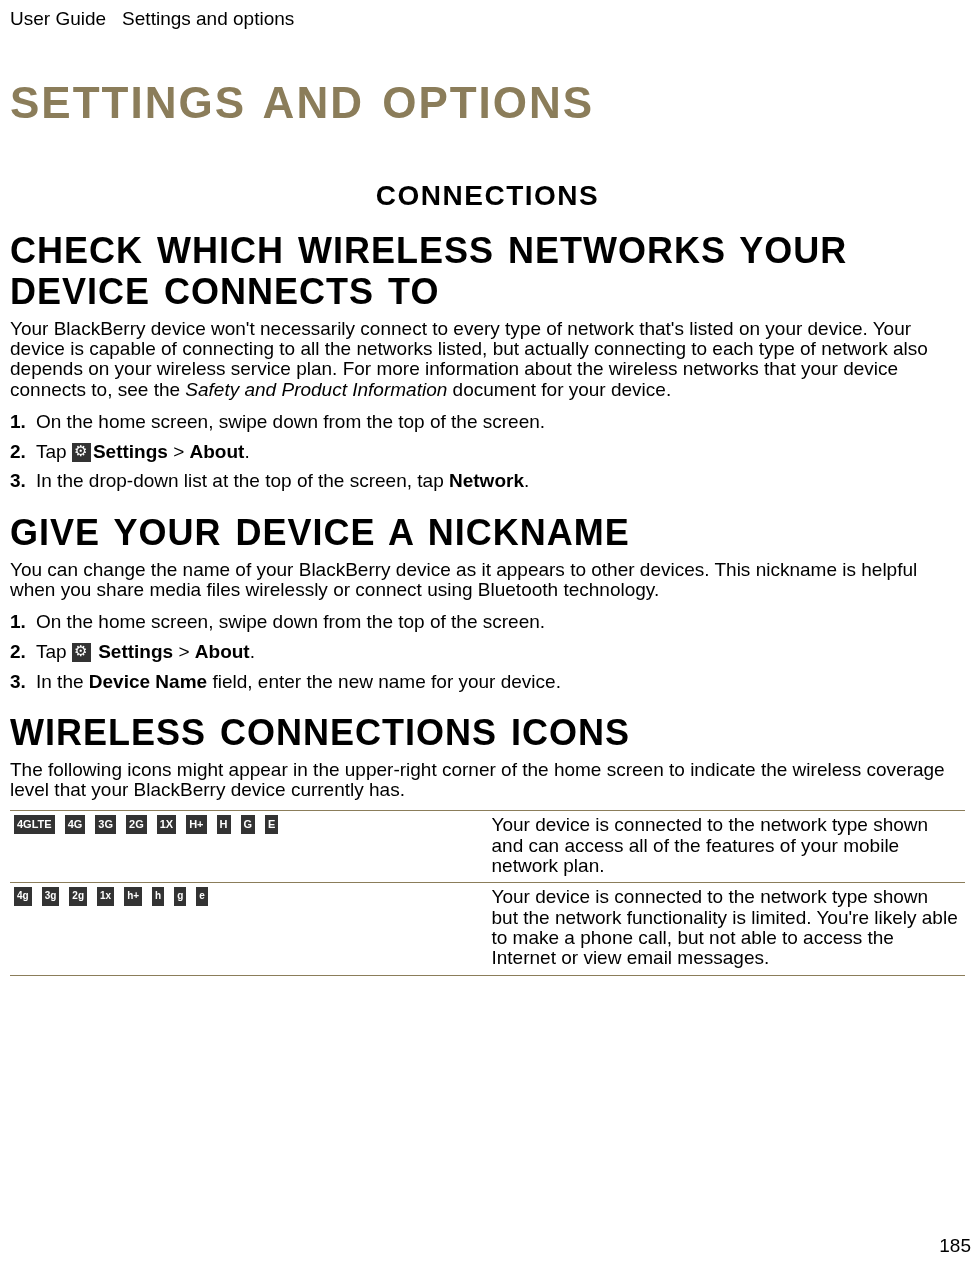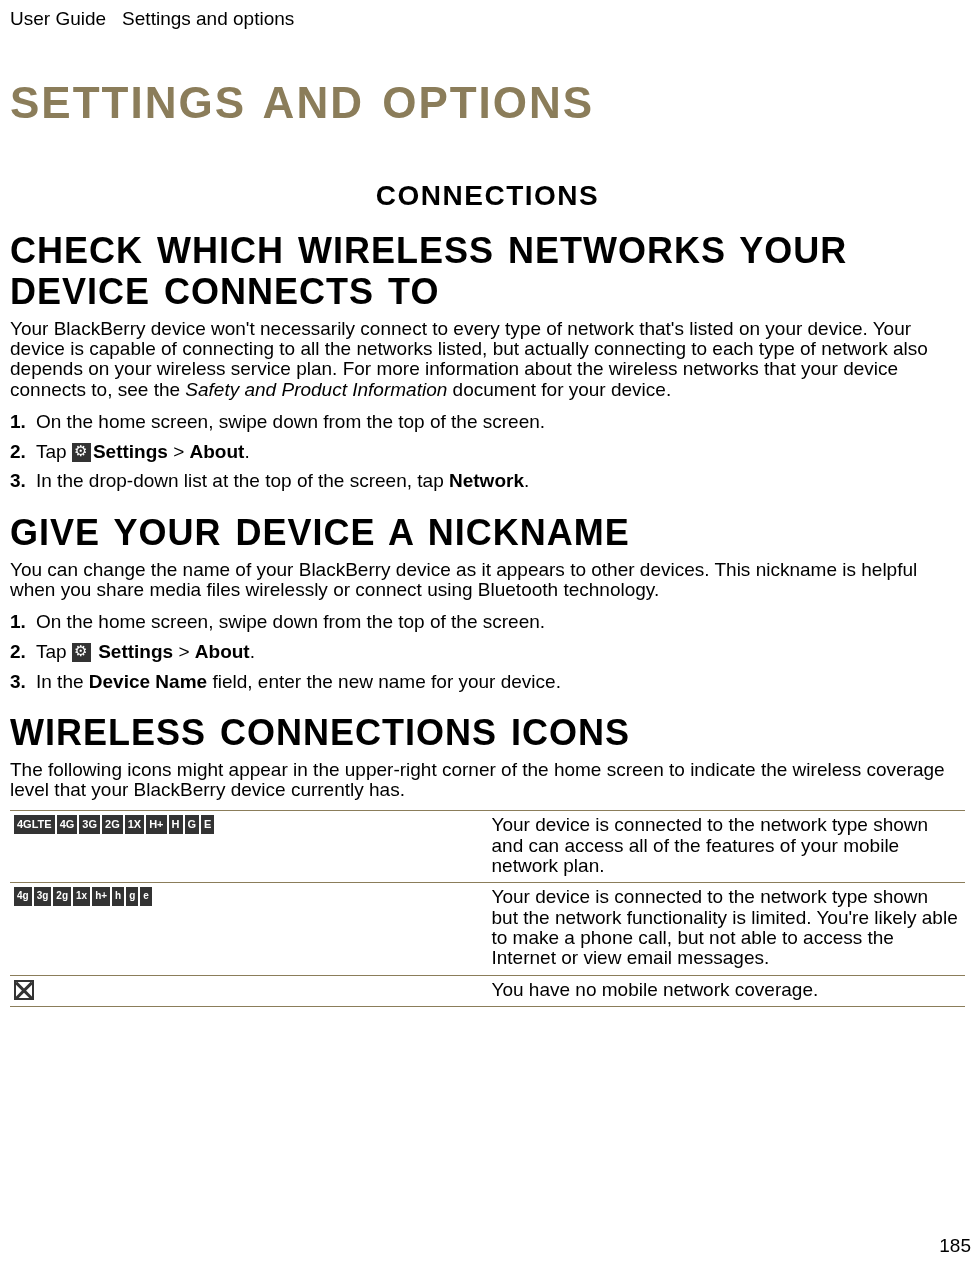--- a/index.html
+++ b/index.html
@@ -22,21 +22,21 @@
     ol { list-style: none; counter-reset: step; margin-bottom: 4px; }
     ol li { counter-increment: step; font-size: 19px; line-height: 1.3; margin-bottom: 5px; padding-left: 26px; position: relative; }
     ol li::before { content: counter(step) "."; font-weight: bold; position: absolute; left: 0; }
     .icon-box { display: inline-block; width: 19px; height: 19px; background: #333; vertical-align: text-bottom; margin-right: 2px; position: relative; }
     .gear::after { content: "⚙"; color: #fff; position: absolute; top: -2px; left: 2px; font-size: 15px; }
     table { width: 100%; border-collapse: collapse; margin-top: 4px; }
     table td { border-top: 1px solid #8b7d5a; border-bottom: 1px solid #8b7d5a; padding: 4px 6px 6px 4px; vertical-align: top; font-size: 19px; line-height: 1.07; }
     table td:first-child { width: 50%; }
     .signal-icon { display: inline-block; width: 20px; height: 18px; background: #333; vertical-align: top; position: relative; }
     .signal-icon::after { content: ""; position: absolute; bottom: 3px; left: 3px; width: 2px; height: 4px; background: #fff; box-shadow: 3px 0 0 0 #fff, 3px -2px 0 0 #fff, 6px 0 0 0 #fff, 6px -2px 0 0 #fff, 6px -4px 0 0 #fff, 9px 0 0 0 #fff, 9px -2px 0 0 #fff, 9px -4px 0 0 #fff, 9px -6px 0 0 #fff; }
-    .net-strip { display: inline-flex; gap: 2px; vertical-align: top; }
+    .net-strip { display: inline-flex; gap: 10px; vertical-align: top; }
     .net-block { display: inline-flex; align-items: center; justify-content: center; height: 19px; background: #333; color: #fff; font-size: 11px; padding: 0 3px; font-weight: bold; }
     .net-block-sm { font-size: 10px; text-transform: lowercase; }
     .x-icon { display: inline-block; width: 20px; height: 20px; border: 2px solid #333; position: relative; vertical-align: top; }
     .x-icon::before, .x-icon::after { content: ""; position: absolute; width: 22px; height: 2.5px; background: #333; top: 7px; left: -3px; }
     .x-icon::before { transform: rotate(45deg); }
     .x-icon::after { transform: rotate(-45deg); }
     .page-num { position: absolute; bottom: 8px; right: 4px; font-size: 19px; }
   </style>
 </head>
 <body>
@@ -110,20 +110,16 @@
         <span class="net-block net-block-sm">2g</span>
         <span class="net-block net-block-sm">1x</span>
         <span class="net-block net-block-sm">h+</span>
         <span class="net-block net-block-sm">h</span>
         <span class="net-block net-block-sm">g</span>
         <span class="net-block net-block-sm">e</span>
       </span>
     </td>
     <td>Your device is connected to the network type shown but the network functionality is limited. You're likely able to make a phone call, but not able to access the Internet or view email messages.</td>
   </tr>
-  <tr>
-    <td><span class="x-icon"></span></td>
-    <td>You have no mobile network coverage.</td>
-  </tr>
 </tbody>
   </table>
 
 <div class="page-num">185</div>
 
 </body></html>

